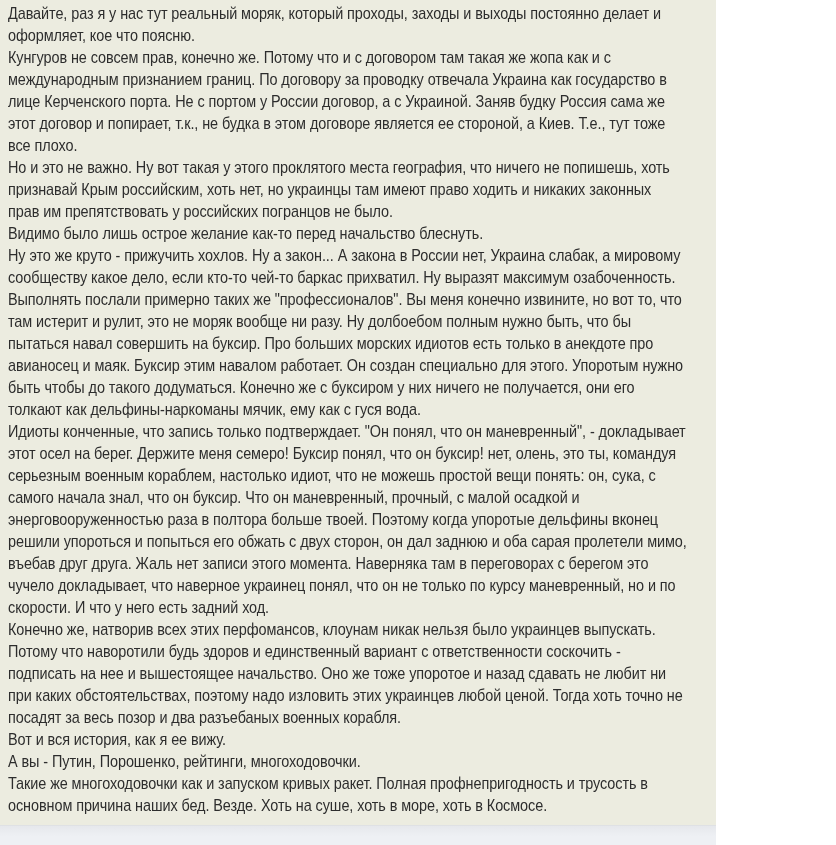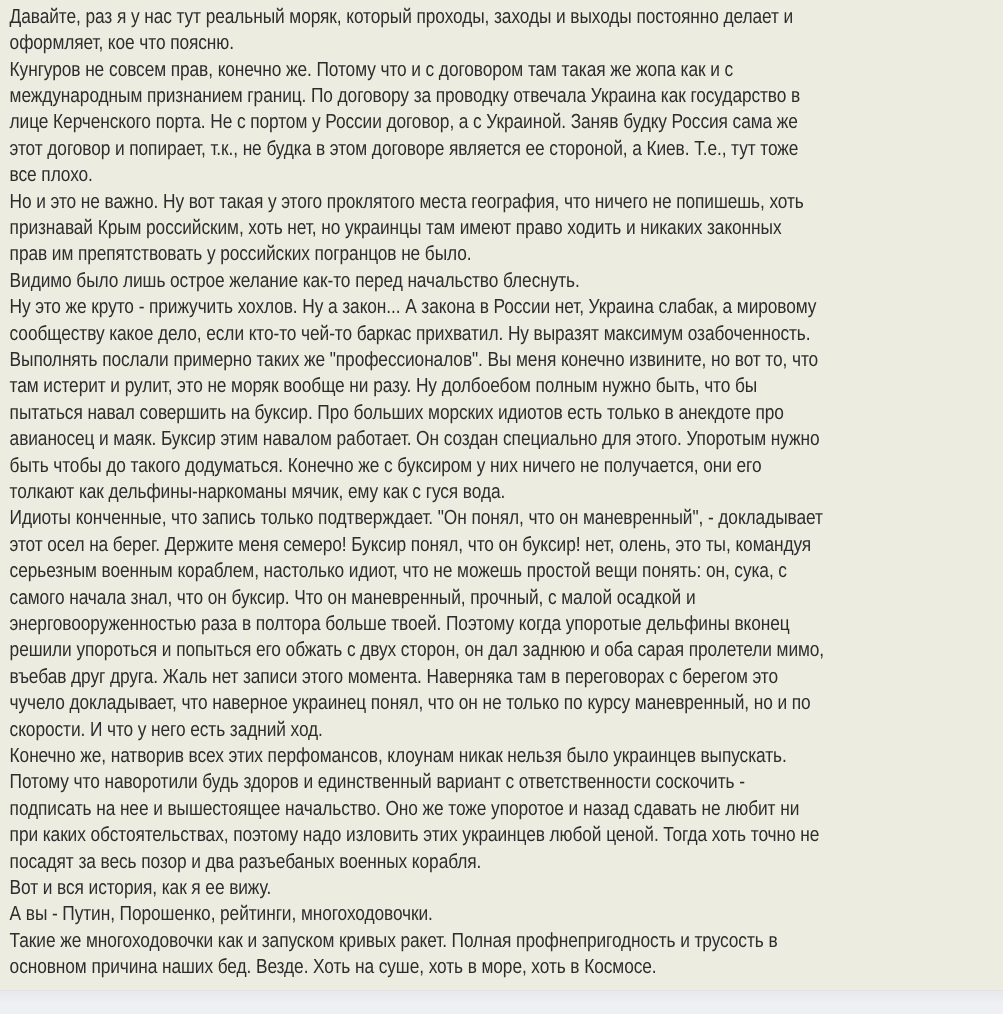--- a/index.html
+++ b/index.html
@@ -1,21 +1,21 @@
 <!DOCTYPE html>
 <html lang="ru"><head>
 <meta charset="utf-8">
 <style>
   * { margin: 0; padding: 0; box-sizing: border-box; }
   html, body { background: #ffffff; }
   body { font-family: "Liberation Sans", sans-serif; }
 
   .screen {
     position: relative;
-    width: 836px;
+    width: 716px;
     height: 845px;
     overflow: hidden;
     background: #ffffff;
   }
 
   
   .post-area {
     position: absolute;
     top: 0; left: 0;
     width: 836px;

